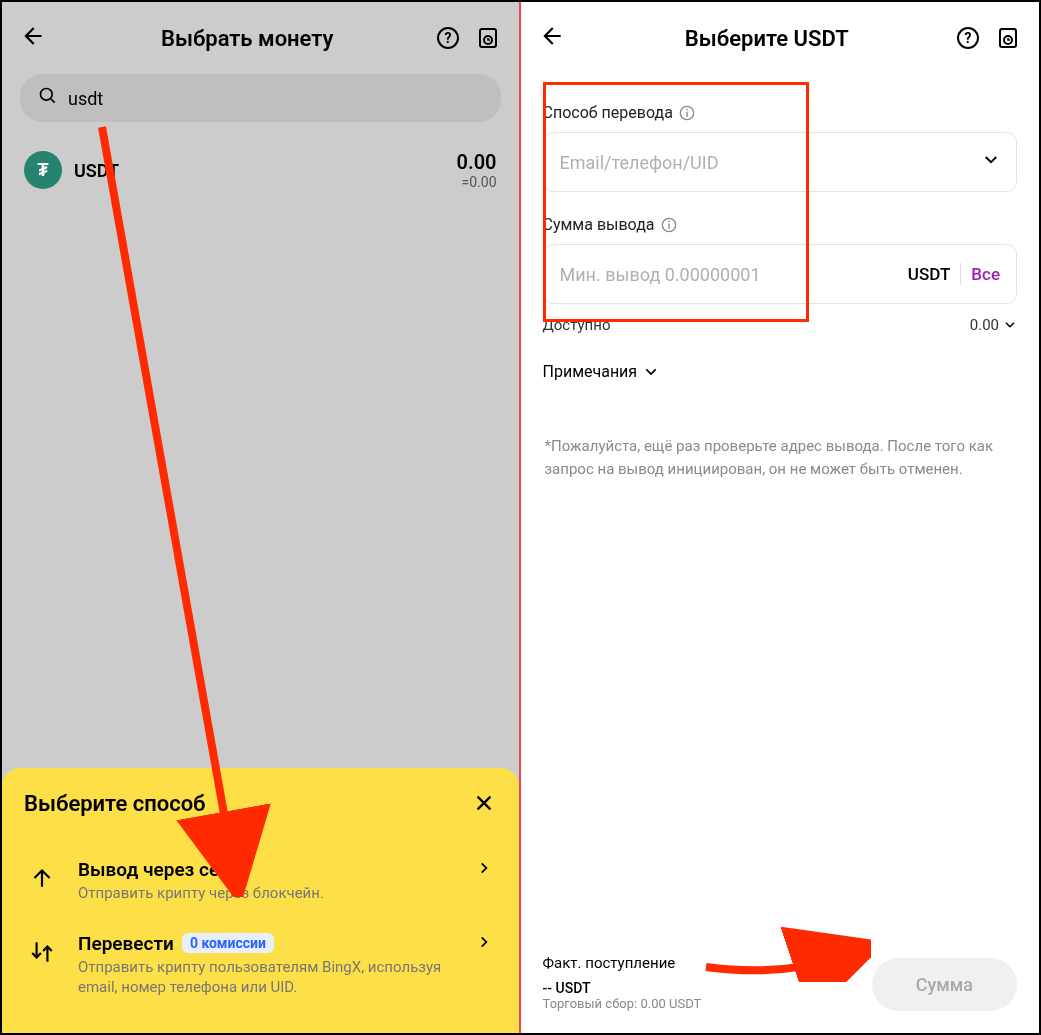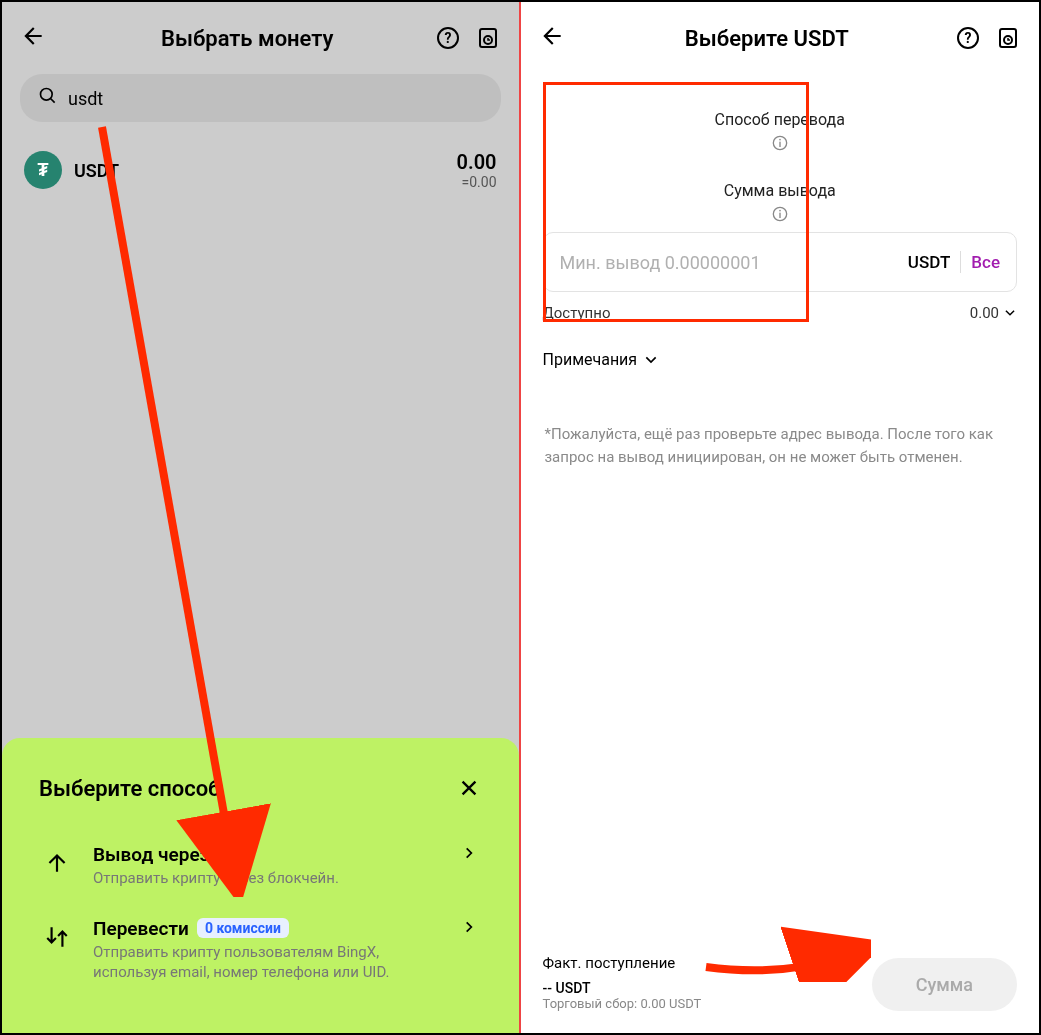--- a/index.html
+++ b/index.html
@@ -16,33 +16,33 @@
   .search-wrap { padding: 0 18px; }
   .search-box { background: #bfbfbf; border-radius: 22px; height: 48px; display: flex; align-items: center; padding: 0 18px; gap: 10px; }
   .search-input { background: transparent; border: none; outline: none; font-size: 18px; color: #000; flex: 1; }
   .coin-row { display: flex; align-items: center; padding: 28px 22px 0 22px; justify-content: space-between; }
   .coin-left { display: flex; align-items: center; gap: 12px; }
   .coin-icon { width: 38px; height: 38px; border-radius: 50%; background: #26836f; color: #fff; display: flex; align-items: center; justify-content: center; font-weight: bold; font-size: 18px; }
   .coin-name { font-size: 18px; font-weight: 600; color: #000; }
   .coin-bal { text-align: right; }
   .coin-bal .amt { font-size: 20px; font-weight: 600; }
   .coin-bal .sub { font-size: 14px; color: #555; }
-  .sheet { position: absolute; bottom: 0; left: 0; right: 0; background: #bef264; border-radius: 18px 18px 0 0; padding: 37px; }
+  .sheet { position: absolute; bottom: 0; left: 0; right: 0; background: #fde047; border-radius: 18px 18px 0 0; padding: 22px; }
   .sheet-head { display: flex; align-items: center; justify-content: space-between; margin-bottom: 28px; }
   .sheet-title { font-size: 22px; font-weight: 600; }
   .opt { display: flex; align-items: flex-start; gap: 18px; padding: 14px 0; cursor: pointer; }
   .opt-ic { width: 36px; height: 40px; display: flex; align-items: center; justify-content: center; flex-shrink: 0; }
   .opt-body { flex: 1; }
   .opt-title { font-size: 19px; font-weight: 600; display: flex; align-items: center; gap: 8px; }
   .opt-badge { background: #e8f0ff; color: #2962ff; font-size: 14px; padding: 2px 8px; border-radius: 6px; font-weight: 700; }
   .opt-desc { font-size: 15px; color: #777; margin-top: 2px; line-height: 1.35; }
   .opt-chev { width: 20px; display: flex; align-items: center; color: #111; font-size: 22px; }
   
   .form-area { padding: 6px 22px 0 22px; }
-  .label-row { display: flex; align-items: center; gap: 6px; font-size: 16px; color: #222; margin-top: 30px; margin-bottom: 10px; flex-direction: column; }
+  .label-row { display: flex; align-items: center; gap: 6px; font-size: 16px; color: #222; margin-top: 23px; margin-bottom: 10px; }
   .info-ic { width: 16px; height: 16px; }
   .field { border: 1px solid #e3e3e3; border-radius: 10px; height: 60px; display: flex; align-items: center; padding: 0 16px; gap: 10px; }
   .field input { border: none; outline: none; font-size: 18px; flex: 1; color: #000; }
   .field input::placeholder { color: #b0b0b0; }
   .field .suffix { font-size: 17px; color: #000; font-weight: 500; }
   .divider-v { width: 1px; height: 22px; background: #ddd; }
   .link-blue { color: #a21caf; font-size: 17px; font-weight: 500; cursor: pointer; }
   .highlight-box { position: absolute; border: 3px solid #ff2a00; pointer-events: none; }
   .avail-row { display: flex; justify-content: space-between; align-items: flex-end; font-size: 15px; color: #333; margin-top: 12px; }
   .avail-right { display: flex; align-items: center; gap: 4px; }
@@ -202,20 +202,28 @@
       <div class="label-row">
         <span>Способ перевода</span>
         <span class="info-ic">
           <svg width="16" height="16" viewBox="0 0 24 24">
               <circle cx="12" cy="12" r="10" stroke="#888" stroke-width="2" fill="none"></circle>
               <circle cx="12" cy="7" r="1.2" fill="#888"></circle>
               <rect x="11" y="10" width="2" height="8" fill="#888"></rect>
             </svg>
         </span>
       </div>
+      <div class="field">
+        <input placeholder="Email/телефон/UID" style="">
+        <span>
+          <svg width="18" height="18" viewBox="0 0 24 24">
+              <path d="M5 8l7 7 7-7" stroke="#000" stroke-width="2.5" fill="none"></path>
+            </svg>
+        </span>
+      </div>
 
       <div class="label-row">
         <span>Сумма вывода</span>
         <span class="info-ic">
           <svg width="16" height="16" viewBox="0 0 24 24">
               <circle cx="12" cy="12" r="10" stroke="#888" stroke-width="2" fill="none"></circle>
               <circle cx="12" cy="7" r="1.2" fill="#888"></circle>
               <rect x="11" y="10" width="2" height="8" fill="#888"></rect>
             </svg>
         </span>

